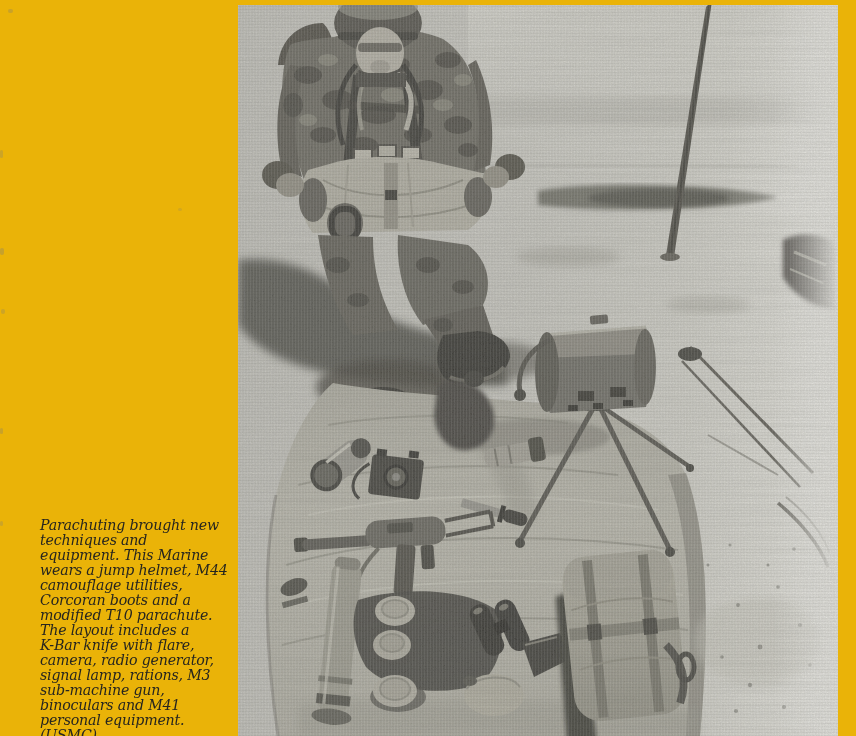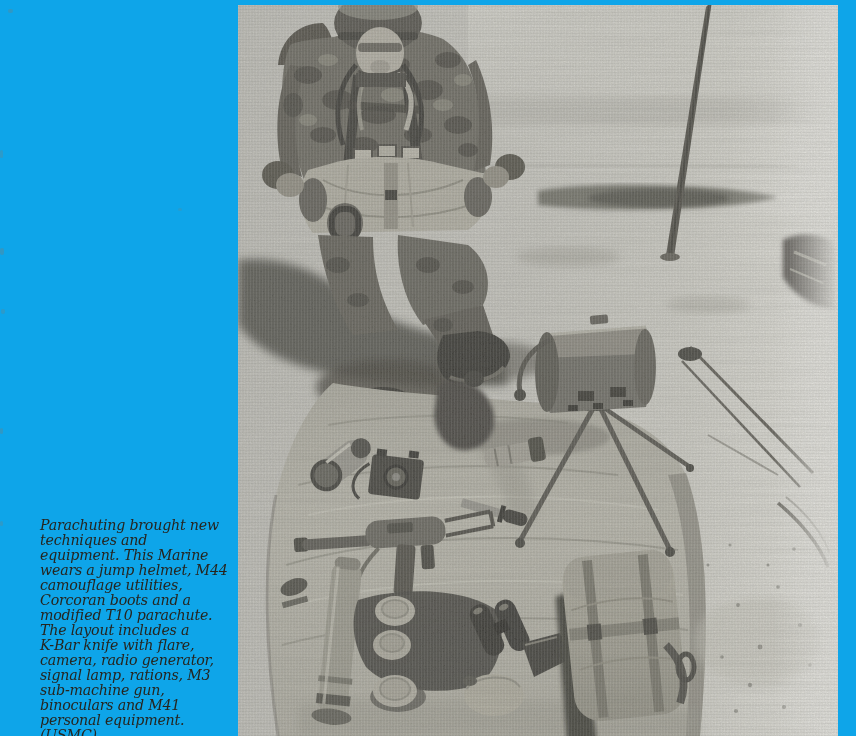--- a/index.html
+++ b/index.html
@@ -1,21 +1,21 @@
 <!DOCTYPE html>
 <html><head>
 <meta charset="utf-8">
 <style>
   html,body{margin:0;padding:0}
   body{
     width:856px;height:736px;overflow:hidden;position:relative;
     background:#f8f7f3;
     font-family:"DejaVu Serif", serif;
   }
-  .page{position:absolute;inset:0;background:#0ea5e9}
+  .page{position:absolute;inset:0;background:#eab308}
   .speck{position:absolute;background:#7d7c75;border-radius:2px}
   .caption{
     position:absolute;left:40px;top:518px;width:200px;
     font-style:italic;font-weight:500;
     font-size:14.2px;line-height:15px;letter-spacing:-0.2px;
     color:#26251f;white-space:pre-line;
   }
   figure.photo{
     position:absolute;left:238px;top:5px;width:600px;height:731px;
     margin:0;overflow:hidden;

